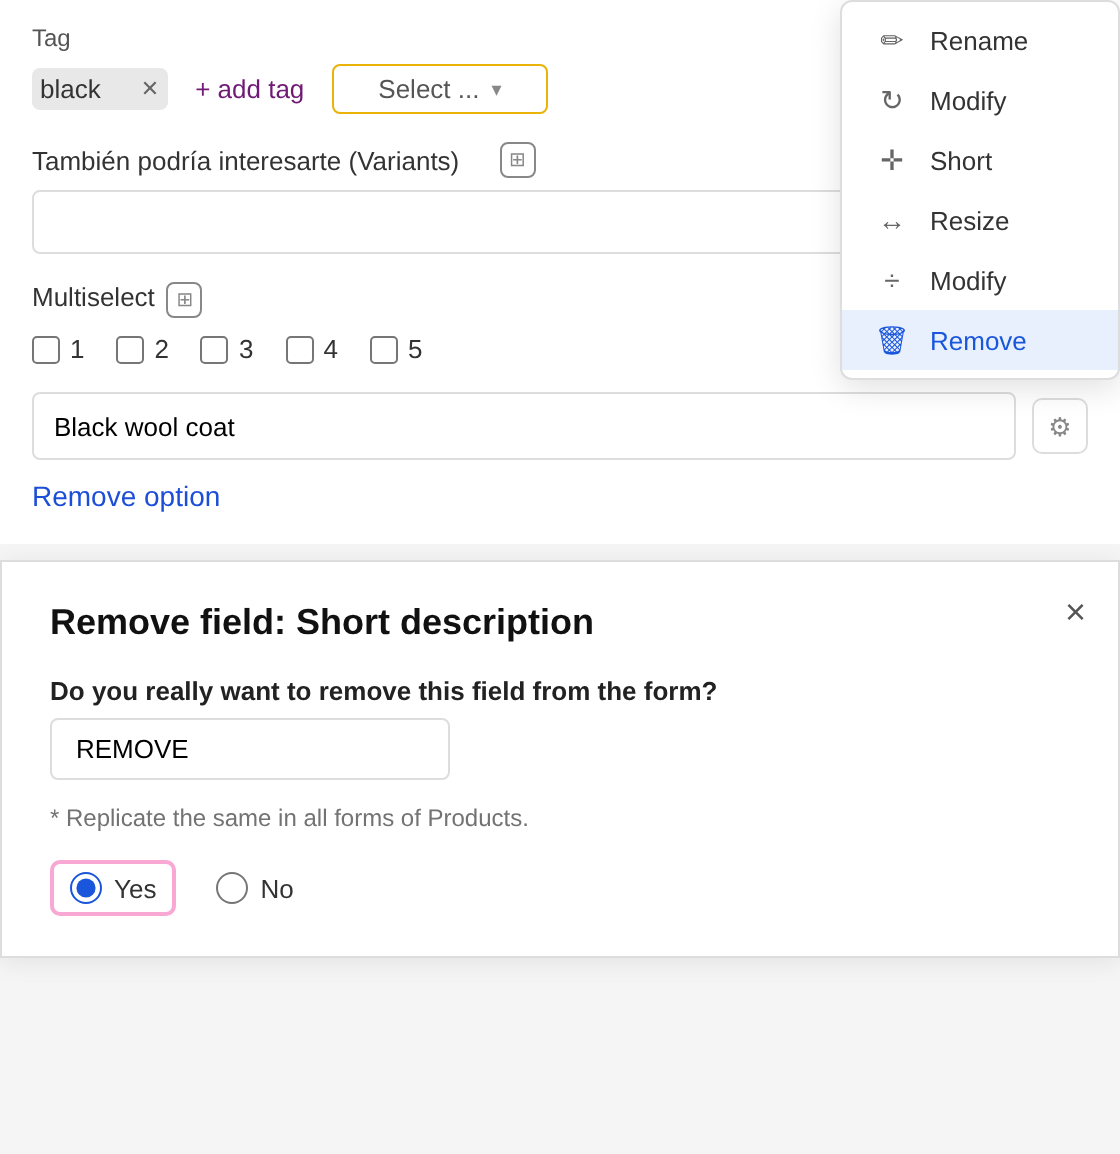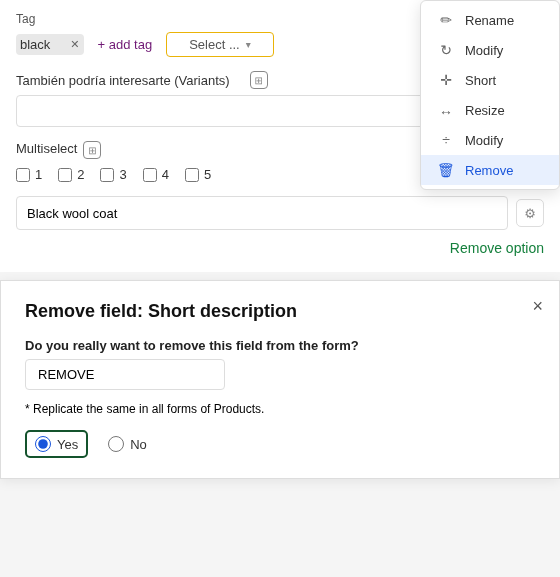--- a/index.html
+++ b/index.html
@@ -223,22 +223,22 @@
       display: inline-flex;
       justify-content: center;
     }
 
     .context-menu-item.active .menu-icon {
       color: #1a56db;
     }
 
     
     .remove-option-text {
-      text-align: right;
-      color: #15803d;
+      text-align: left;
+      color: #1d4ed8;
       padding: 10px 0 4px;
       font-size: 14px;
     }
 
     
     .dialog-overlay {
       background: #fff;
       border: 1px solid #ddd;
       border-radius: 0;
       padding: 20px 24px;
@@ -289,21 +289,21 @@
       border-radius: 4px;
       padding: 7px 12px;
       font-size: 13px;
       width: 200px;
       outline: none;
       margin-bottom: 12px;
     }
 
     .dialog-replicate {
       font-size: 12px;
-      color: #000000;
+      color: #737373;
       margin-bottom: 14px;
     }
 
     .radio-row {
       display: flex;
       align-items: center;
       gap: 20px;
     }
 
     .radio-item {
@@ -314,21 +314,21 @@
       color: #333;
     }
 
     .radio-item input[type="radio"] {
       width: 16px;
       height: 16px;
       accent-color: #1a56db;
     }
 
     .radio-yes-wrapper {
-      border: 2px solid #14532d;
+      border: 2px solid #f9a8d4;
       border-radius: 5px;
       padding: 4px 8px;
       display: flex;
       align-items: center;
       gap: 6px;
     }
 
     .icon-msg {
       display: inline-flex;
       align-items: center;

